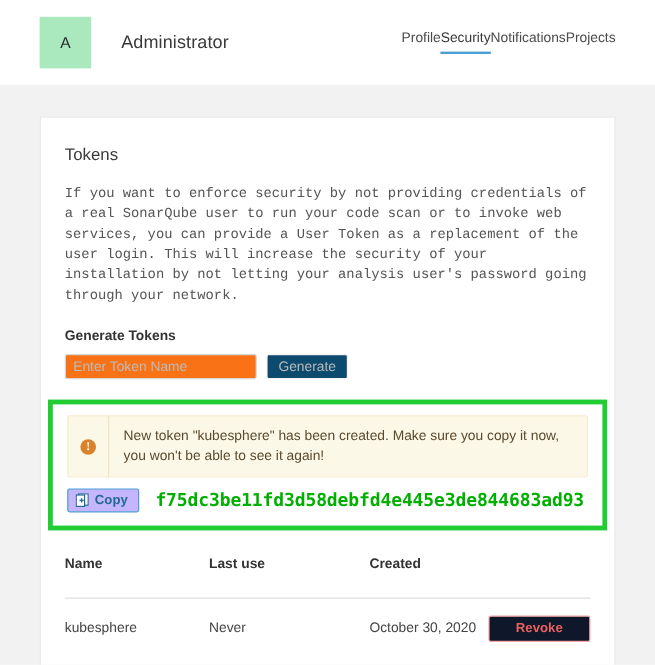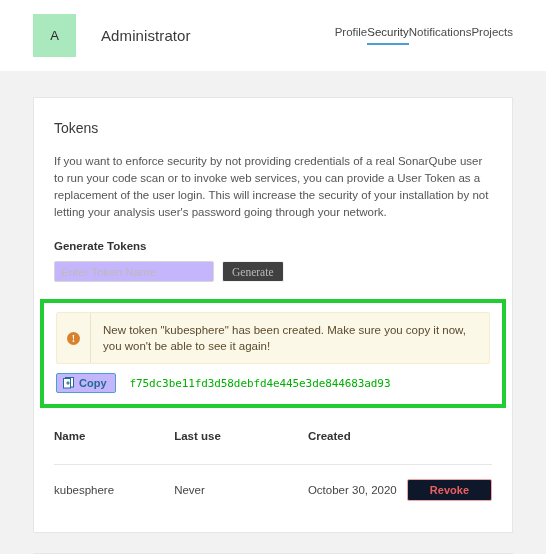--- a/index.html
+++ b/index.html
@@ -90,20 +90,21 @@
     font-size: 14px;
     color: #3a3a3a;
     font-weight: 400;
     margin: 0 0 17px 0;
   }
   .card-desc {
     font-size: 11.5px;
     line-height: 17px;
     color: #555;
     margin: 0 0 19px 0;
+    font-family: Liberation Mono, monospace;
   }
   .section-label {
     font-size: 11.5px;
     font-weight: bold;
     color: #333;
     margin: 0 0 9px 0;
   }
 
   
   #generate-form {
@@ -116,32 +117,32 @@
     width: 160px;
     height: 21px;
     box-sizing: border-box;
     border: 1px solid #d6d6d6;
     border-radius: 2px;
     padding: 0 6px;
     font-size: 11.5px;
     font-family: "Liberation Sans", sans-serif;
     color: #444;
     outline: none;
-    background: #c4b5fd;
+    background: #f97316;
   }
   #token-name-input::placeholder { color: #bbb; }
   #generate-button {
     height: 21px;
     box-sizing: border-box;
-    background: #404040;
+    background: #0c4a6e;
     border: 1px solid #f2f2f2;
     border-radius: 2px;
     color: #b9b9b9;
     font-size: 11.5px;
-    font-family: Liberation Serif, serif;
+    font-family: Liberation Sans, sans-serif;
     padding: 0 9px;
     cursor: default;
   }
 
   
   #new-token-highlight {
     position: relative;
     border: 4px solid #22cc33;
     margin: 0 -14px 0 -14px;
     padding: 9px 12px 11px 12px;
@@ -204,22 +205,22 @@
     color: #236a97;
     font-size: 11px;
     font-family: "Liberation Sans", sans-serif;
     font-weight: bold;
     padding: 3px 8px 3px 6px;
     cursor: pointer;
     line-height: 1;
   }
   #token-value {
     font-family: "DejaVu Sans Mono", monospace;
-    font-size: 11px;
-    font-weight: normal;
+    font-size: 15px;
+    font-weight: bold;
     color: #00b000;
     letter-spacing: -0.1px;
   }
 
   
   #tokens-table {
     width: 100%;
     border-collapse: collapse;
     margin-top: 12px;
   }

